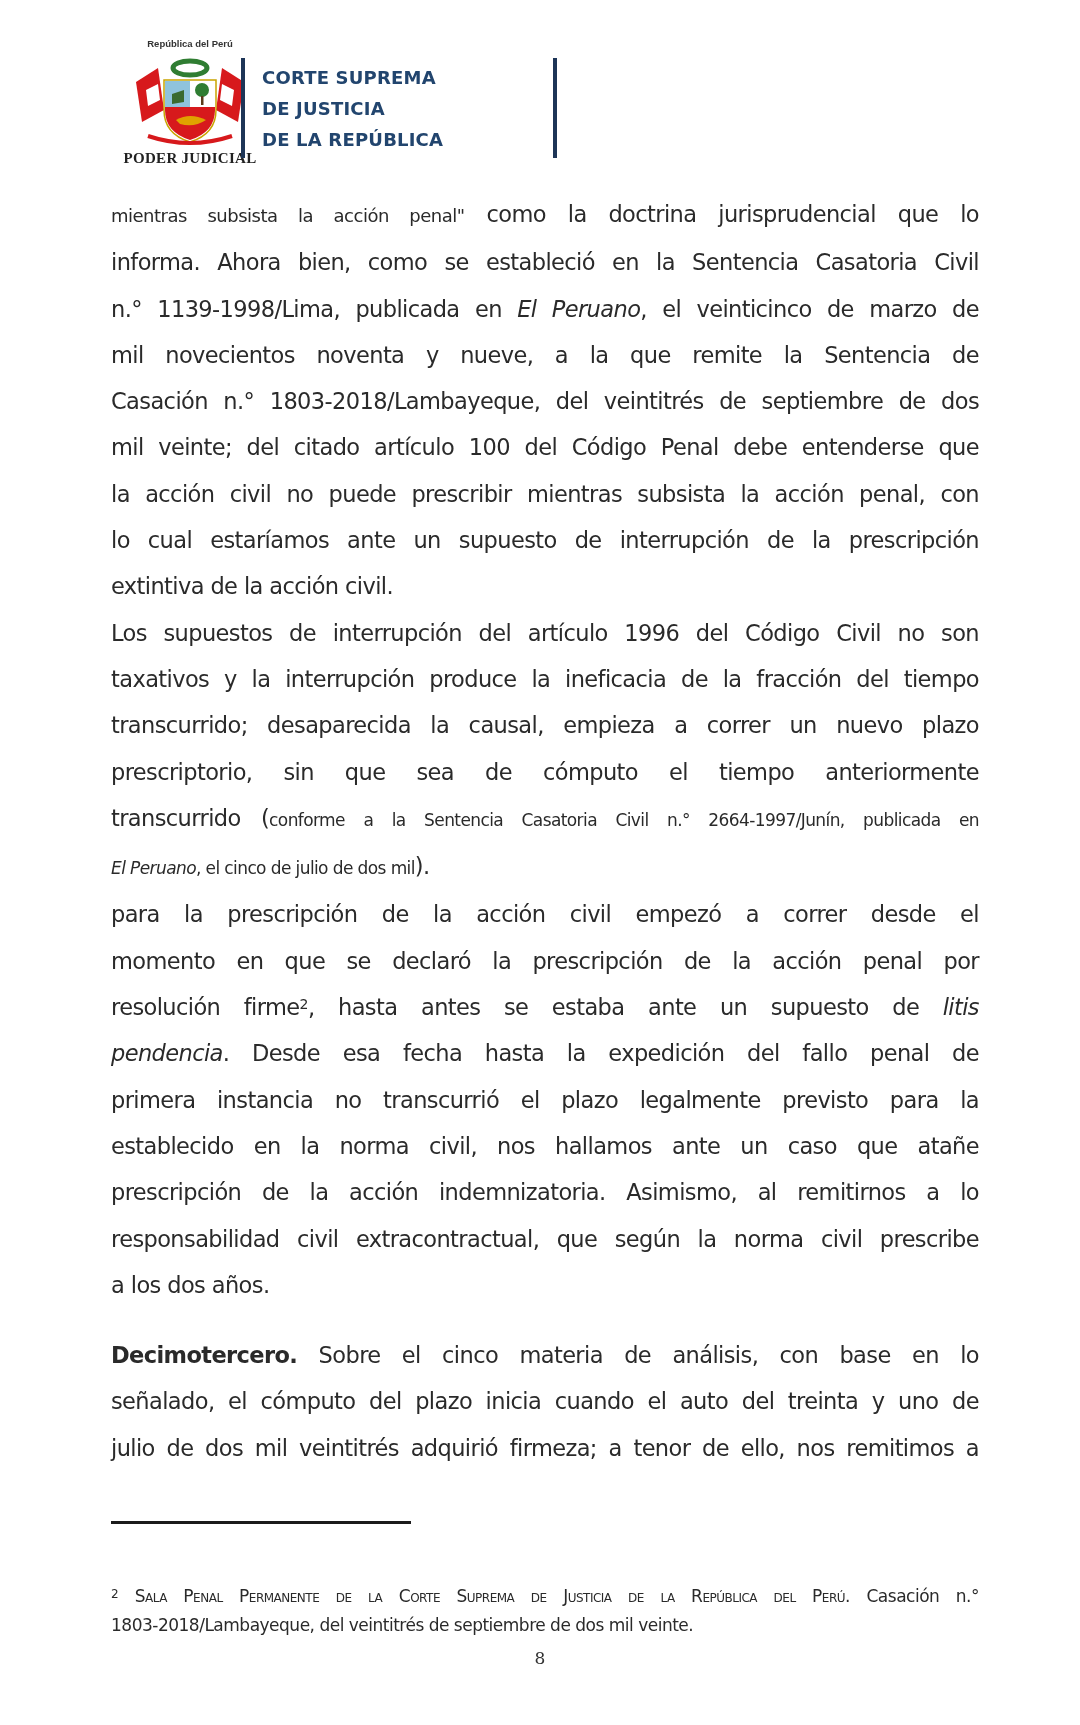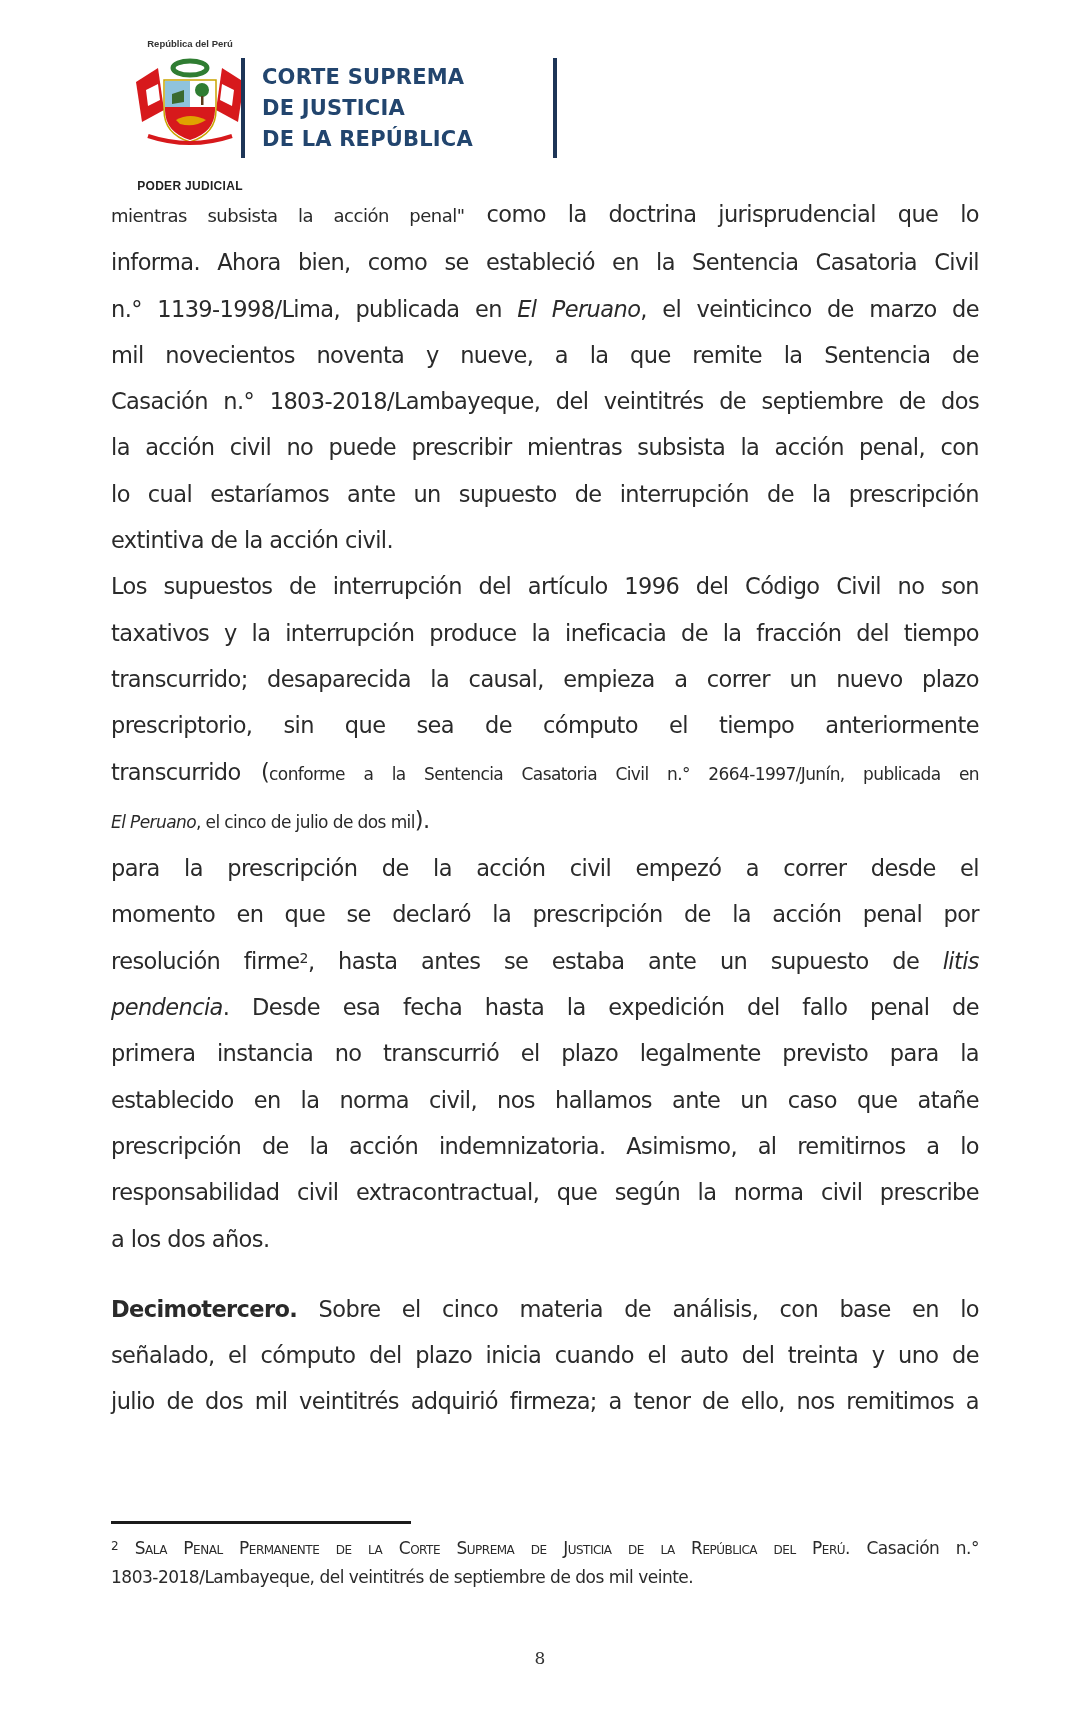--- a/index.html
+++ b/index.html
@@ -3,46 +3,46 @@
   <meta charset="utf-8">
   <style>
     html, body { margin: 0; padding: 0; background: #ffffff; }
     body { width: 1080px; height: 1725px; position: relative; overflow: hidden;
       font-family: "DejaVu Sans", sans-serif; color: #2b2b2b; }
     .header { position: absolute; left: 0; top: 0; width: 899px; height: 170px; }
     .seal { position: absolute; left: 120px; top: 38px; width: 140px; height: 125px; }
     .seal-caption-top { position: absolute; left: 0; top: 0; width: 140px; text-align: center;
       font-family: "Liberation Sans", sans-serif; font-weight: bold; font-size: 9.5px; color: #333; }
     .seal-caption-bottom { position: absolute; left: 0; top: 112px; width: 140px; text-align: center;
-      font-family: Liberation Sans, sans-serif; font-weight: bold; font-size: 12px; letter-spacing: 0.3px; color: #222; margin-top: 29px; }
+      font-family: Liberation Serif, serif; font-weight: bold; font-size: 15px; letter-spacing: 0.3px; color: #222; }
     .seal svg { position: absolute; left: 8px; top: 12px; }
     .vbar { position: absolute; width: 4px; background: #1d3557; }
     .vbar.left { left: 241px; top: 58px; height: 100px; }
     .vbar.right { left: 553px; top: 58px; height: 100px; }
     .hblock { position: absolute; font-family: "DejaVu Sans", sans-serif; font-weight: bold;
-      color: #22456e; font-size: 21px; line-height: 31px; letter-spacing: 0.2px; }
+      color: #22456e; font-size: 18px; line-height: 31px; letter-spacing: 0.2px; }
     .hblock.left { left: 262px; top: 62px; }
     .hblock.right { left: 568px; top: 62px; }
     .hblock div { white-space: nowrap; }
 
     .body-text { position: absolute; left: 111px; width: 868px; top: 191px;
       font-family: "DejaVu Sans", sans-serif; font-size: 22.5px; line-height: 46.3px; color: #2a2a2a;
       text-align: justify; letter-spacing: -0.6px; }
     .body-text p { margin: 0; }
     .body-text .gap { height: 24px; }
     .small { font-size: 17px; }
     .smallcaps-intro { font-size: 18px; letter-spacing: -0.5px; }
     .it { font-style: italic; }
     .bold { font-weight: bold; }
     sup { font-size: 14px; line-height: 0; vertical-align: 6px; }
     .line { display: block; text-align: justify; text-align-last: justify; }
     .line.last { text-align-last: left; }
 
     .fn-rule { position: absolute; left: 111px; top: 1521px; width: 300px; height: 3px; background: #1b1b1b; }
-    .footnote { position: absolute; left: 111px; top: 1532px; width: 868px;
+    .footnote { position: absolute; left: 111px; top: 1580px; width: 868px;
       font-family: "DejaVu Sans", sans-serif; font-size: 17px; line-height: 29px; color: #2a2a2a; letter-spacing: -0.5px; }
     .footnote .line { text-align: justify; }
     .footnote .sc { font-variant: small-caps; }
     .fnmark { font-size: 12px; vertical-align: 4px; }
     .page-num { position: absolute; left: 0; width: 1080px; top: 1648px; text-align: center;
       font-family: "DejaVu Serif", serif; font-size: 17px; color: #333; }
   </style>
 </head>
 <body>
 
@@ -80,20 +80,21 @@
   <div class="vbar right"></div>
 </div>
 
 <div class="body-text">
   <p>
     <span class="line"><span class="smallcaps-intro">mientras subsista la acción penal"</span><span> como la doctrina jurisprudencial que lo</span></span>
     <span class="line">informa. Ahora bien, como se estableció en la Sentencia Casatoria Civil</span>
     <span class="line"><span>n.° 1139-1998/Lima, publicada en </span><span class="it">El Peruano</span><span>, el veinticinco de marzo de</span></span>
     <span class="line">mil novecientos noventa y nueve, a la que remite la Sentencia de</span>
     <span class="line">Casación n.° 1803-2018/Lambayeque, del veintitrés de septiembre de dos</span>
+    <span class="line">mil veinte; del citado artículo 100 del Código Penal debe entenderse que</span>
     <span class="line">la acción civil no puede prescribir mientras subsista la acción penal, con</span>
     <span class="line">lo cual estaríamos ante un supuesto de interrupción de la prescripción</span>
     <span class="line last">extintiva de la acción civil.</span>
   </p>
   <p>
     <span class="line">Los supuestos de interrupción del artículo 1996 del Código Civil no son</span>
     <span class="line">taxativos y la interrupción produce la ineficacia de la fracción del tiempo</span>
     <span class="line">transcurrido; desaparecida la causal, empieza a correr un nuevo plazo</span>
     <span class="line">prescriptorio, sin que sea de cómputo el tiempo anteriormente</span>
     <span class="line"><span>transcurrido (</span><span class="small">conforme a la Sentencia Casatoria Civil n.° 2664-1997/Junín, publicada en</span></span>

